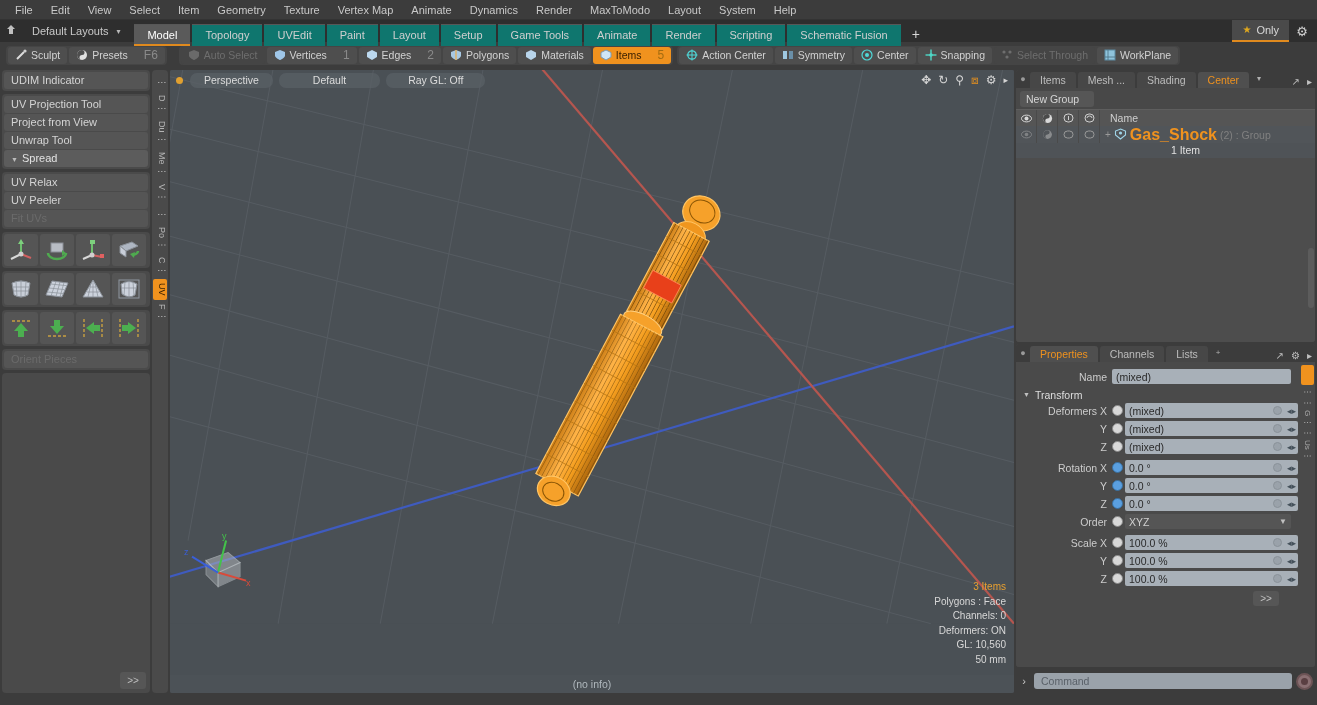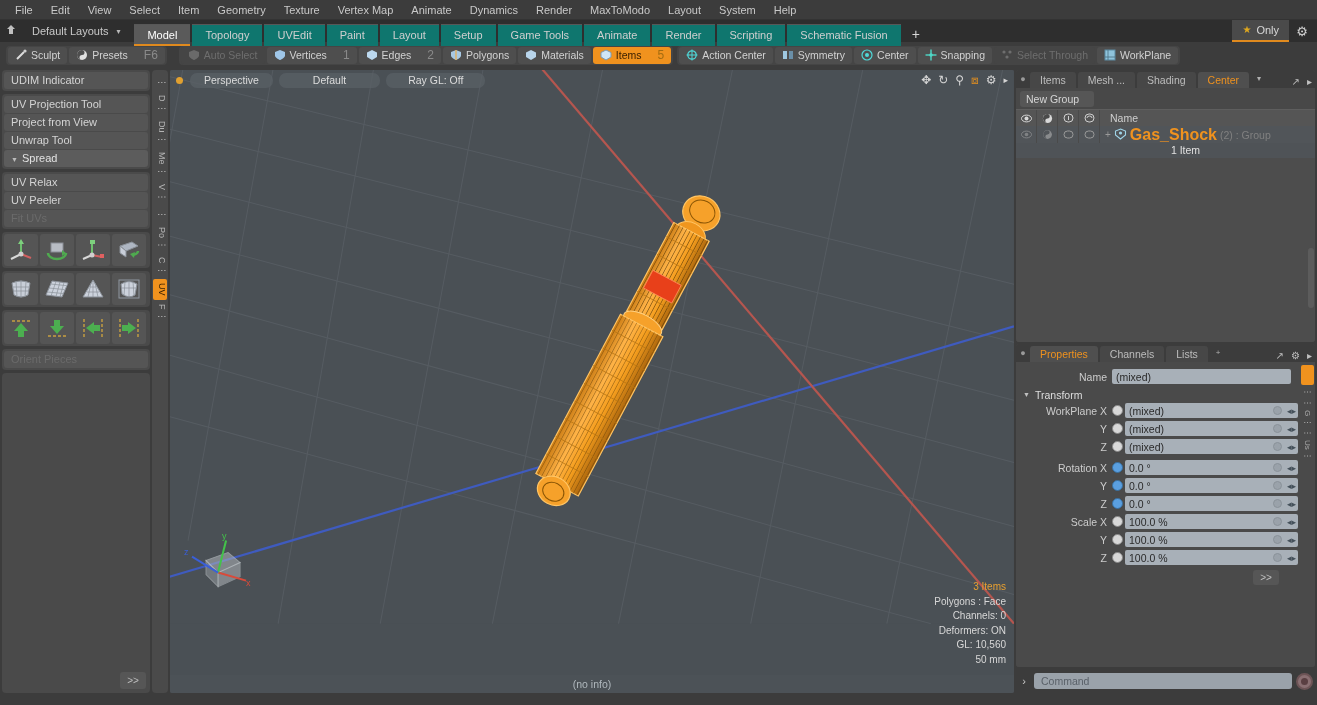--- a/index.html
+++ b/index.html
@@ -672,21 +672,21 @@
               <div class="pfield" style="margin-right:8px;">
                 <span class="v">(mixed)</span>
               </div>
             </div>
             <div class="sect-hdr">
               <span class="tri">▼</span>
               <span>Transform</span>
             </div>
             <div id="prop-rows">
                 <div class="prow">
-                  <div class="plabel">WorkPlane X</div>
+                  <div class="plabel">Deformers X</div>
                   <div class="pdot"></div>
                   <div class="pfield">
                     <span class="v">(mixed)</span>
                     <span class="circ"></span>
                     <span class="arrows">◂▸</span>
                   </div>
                 </div>
                 <div class="prow">
                   <div class="plabel">Y</div>
                   <div class="pdot"></div>
@@ -723,20 +723,28 @@
                     <span class="arrows">◂▸</span>
                   </div>
                 </div>
                 <div class="prow">
                   <div class="plabel">Z</div>
                   <div class="pdot blue"></div>
                   <div class="pfield">
                     <span class="v">0.0 °</span>
                     <span class="circ"></span>
                     <span class="arrows">◂▸</span>
+                  </div>
+                </div>
+                <div class="prow" style="margin-bottom: 4px;">
+                  <div class="plabel">Order</div>
+                  <div class="pdot"></div>
+                  <div class="pfield dropdown" style="margin-right: 8px;">
+                    <span class="v">XYZ</span>
+                    <span class="dd">▼</span>
                   </div>
                 </div>
                 <div class="prow">
                   <div class="plabel">Scale X</div>
                   <div class="pdot"></div>
                   <div class="pfield">
                     <span class="v">100.0 %</span>
                     <span class="circ"></span>
                     <span class="arrows">◂▸</span>
                   </div>

